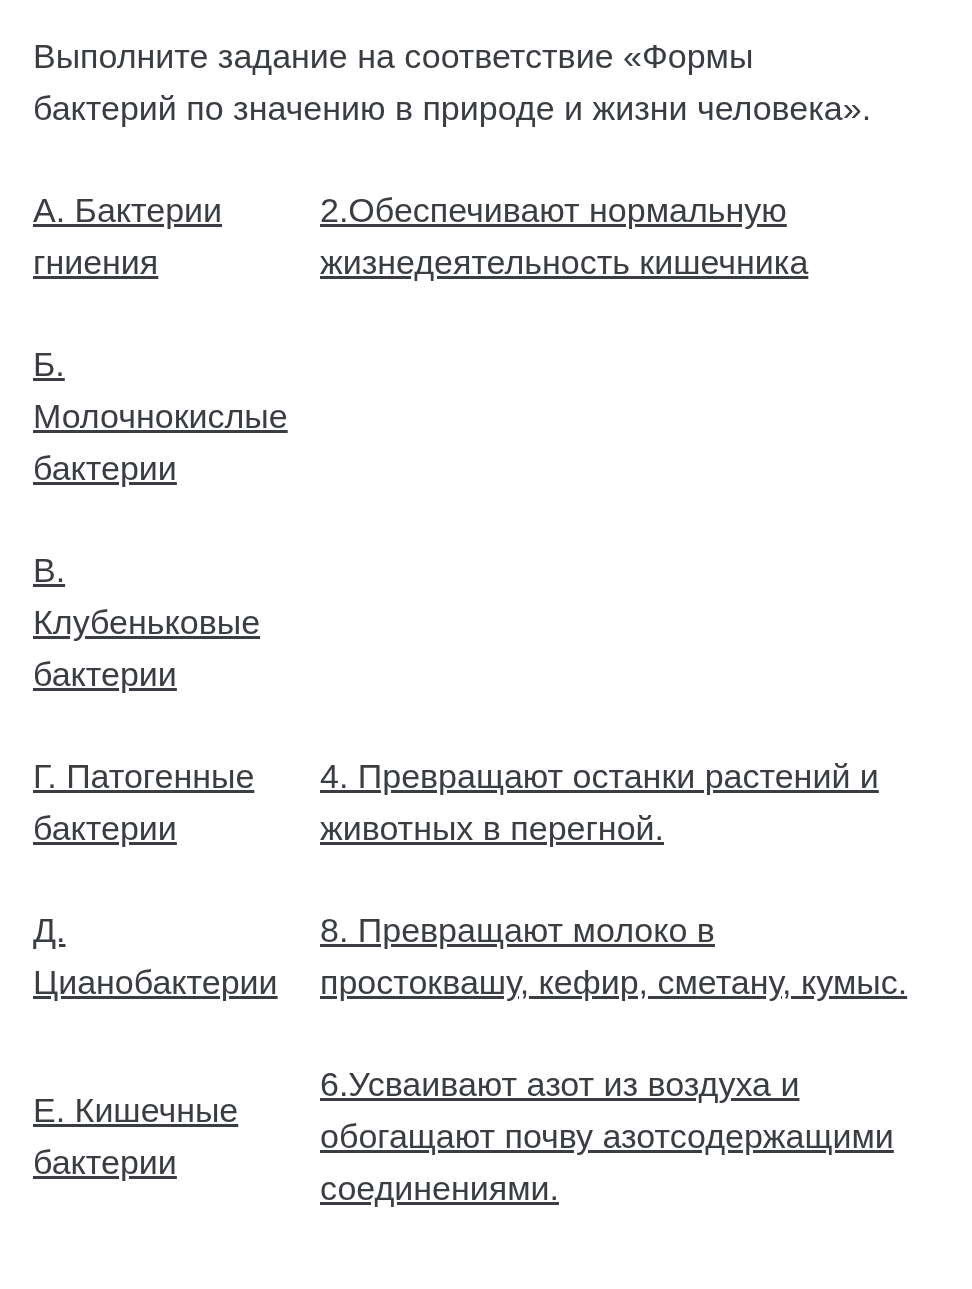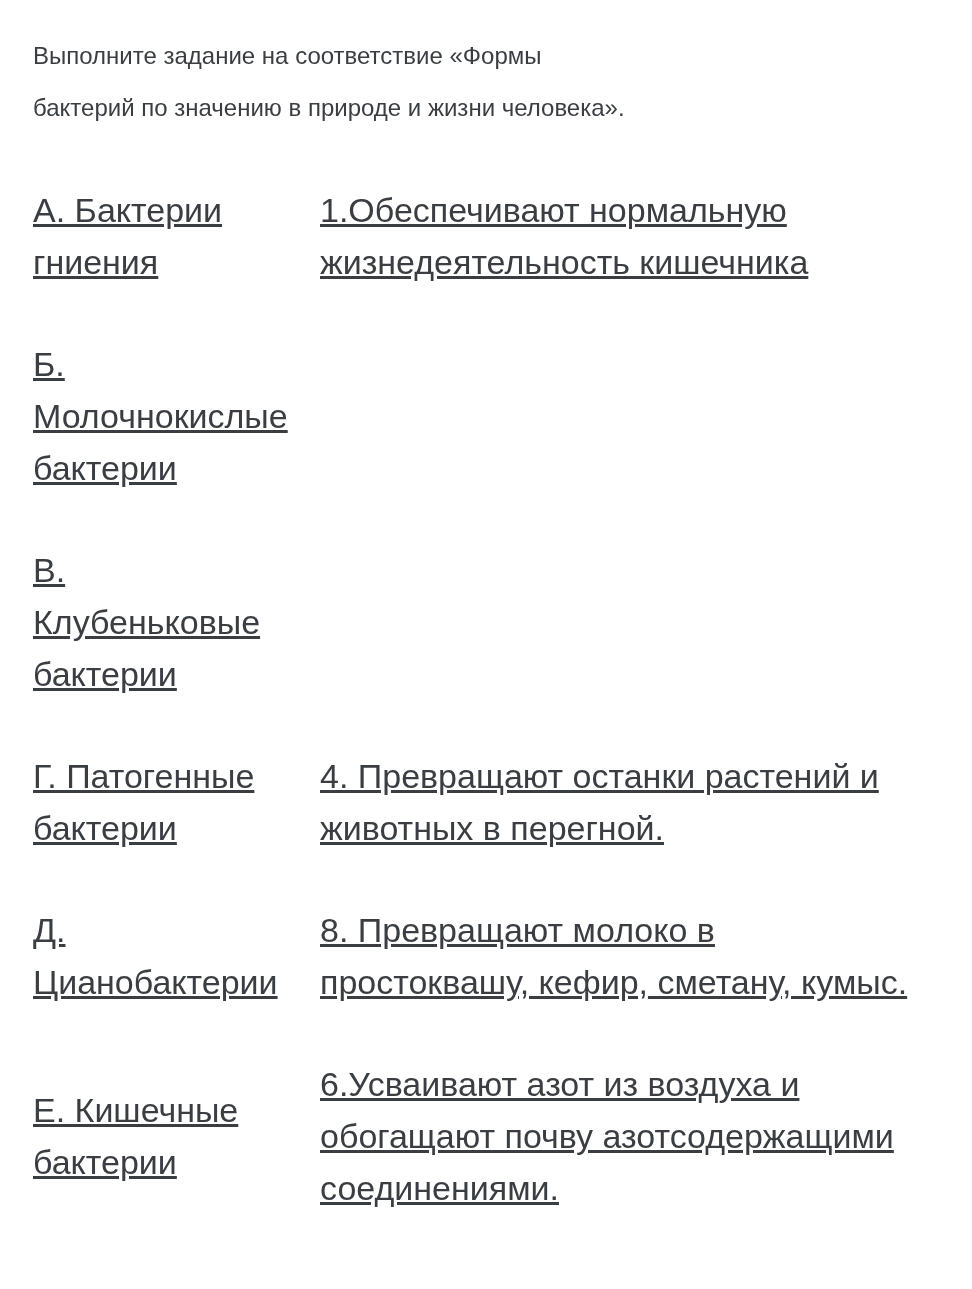--- a/index.html
+++ b/index.html
@@ -18,21 +18,21 @@
   }
   .content {
     box-sizing: border-box;
     width: 972px;
     padding: 30px 10px 0 33px;
   }
   .page-title {
     white-space: pre-line;
     margin: 0 0 50px 0;
     font-weight: normal;
-    font-size: 24px;
+    font-size: 34px;
   }
   .match-table {
     display: block;
     text-decoration: underline;
   }
   .match-row {
     display: flex;
     align-items: center;
     margin-bottom: 50px;
   }
@@ -51,21 +51,21 @@
 <div class="content">
 
   <h1 class="page-title">Выполните задание на соответствие «Формы
 бактерий по значению в природе и жизни человека».</h1>
 
   <div class="match-table">
 
     <div class="match-row">
       <div class="term-cell">А. Бактерии
 гниения</div>
-      <div class="definition-cell">1.Обеспечивают нормальную
+      <div class="definition-cell">2.Обеспечивают нормальную
 жизнедеятельность кишечника</div>
     </div>
 
     <div class="match-row">
       <div class="term-cell">Б.
 Молочнокислые
 бактерии</div>
     </div>
 
     <div class="match-row">

